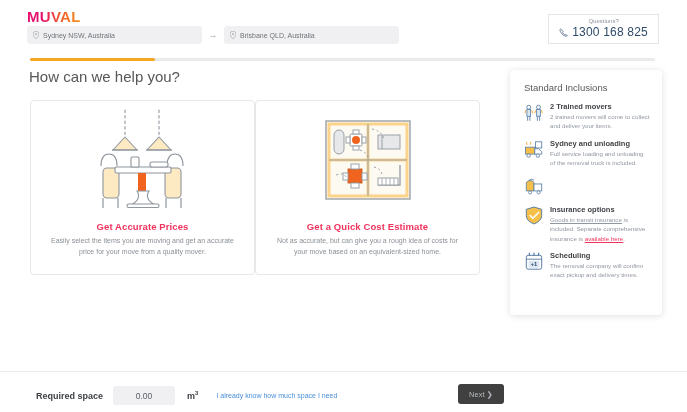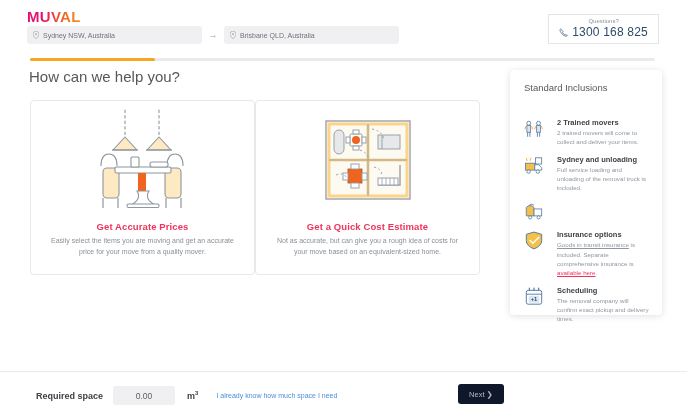--- a/index.html
+++ b/index.html
@@ -66,22 +66,22 @@
     font-size:7px; color:#8b9096; text-align:center; line-height:1.55;
     padding:4px 16px 0; }
 
   
   .sidebar {
     position:absolute; left:510px; top:70px; width:152px; height:245px;
     background:#fff; border-radius:4px;
     box-shadow:0 1px 7px rgba(0,0,0,0.13);
     padding:12px 12px 0 14px;
   }
-  .sidebar-title { font-size:9.5px; color:#58585a; margin-bottom:25px; }
-  .incl-item { display:flex; gap:13px; margin-bottom:8px; }
+  .sidebar-title { font-size:9.5px; color:#58585a; margin-bottom:9px; }
+  .incl-item { display:flex; gap:6px; margin-bottom:8px; }
   .incl-ico { flex:0 0 20px; height:22px; display:flex; align-items:flex-start; }
   .incl-body { flex:1; }
   .incl-title { font-size:7.5px; color:#3f4246; font-weight:bold; margin-bottom:1px; }
   .incl-desc { font-size:6.2px; color:#9096a0; line-height:1.5; }
   .link-underline { text-decoration:underline; color:#9096a0; }
   .link-red { color:#f0325c; text-decoration:underline; }
 
   
   .footer-sep { position:absolute; left:0; top:371px; width:687px; height:1px; background:#e8eaec; }
   .footer-bg { position:absolute; left:0; top:372px; width:687px; height:40px; background:#fff; }
@@ -90,21 +90,21 @@
   .space-input {
     width:62px; height:19px; background:#f0f0f2; border:none; border-radius:2px;
     font-size:8.5px; color:#5a5e63; text-align:center;
     font-family:"Liberation Sans", sans-serif;
   }
   .unit { font-size:9px; color:#3f4246; font-weight:bold; margin-left:12px; }
   .unit sup { font-size:6px; }
   .know-link { font-size:7px; color:#4a90d9; margin-left:18px; cursor:pointer; }
   .next-btn {
     position:absolute; left:458px; top:384px;
-    width:46px; height:20px; background:#0f172a; border:none; border-radius:3px;
+    width:46px; height:20px; background:#404040; border:none; border-radius:3px;
     font-size:7.5px; color:#b4b8bd; cursor:default;
     font-family:"Liberation Sans", sans-serif;
   }
 </style>
 </head>
 <body>
 
 <div class="header">
   <div class="logo">MUVAL</div>
 

